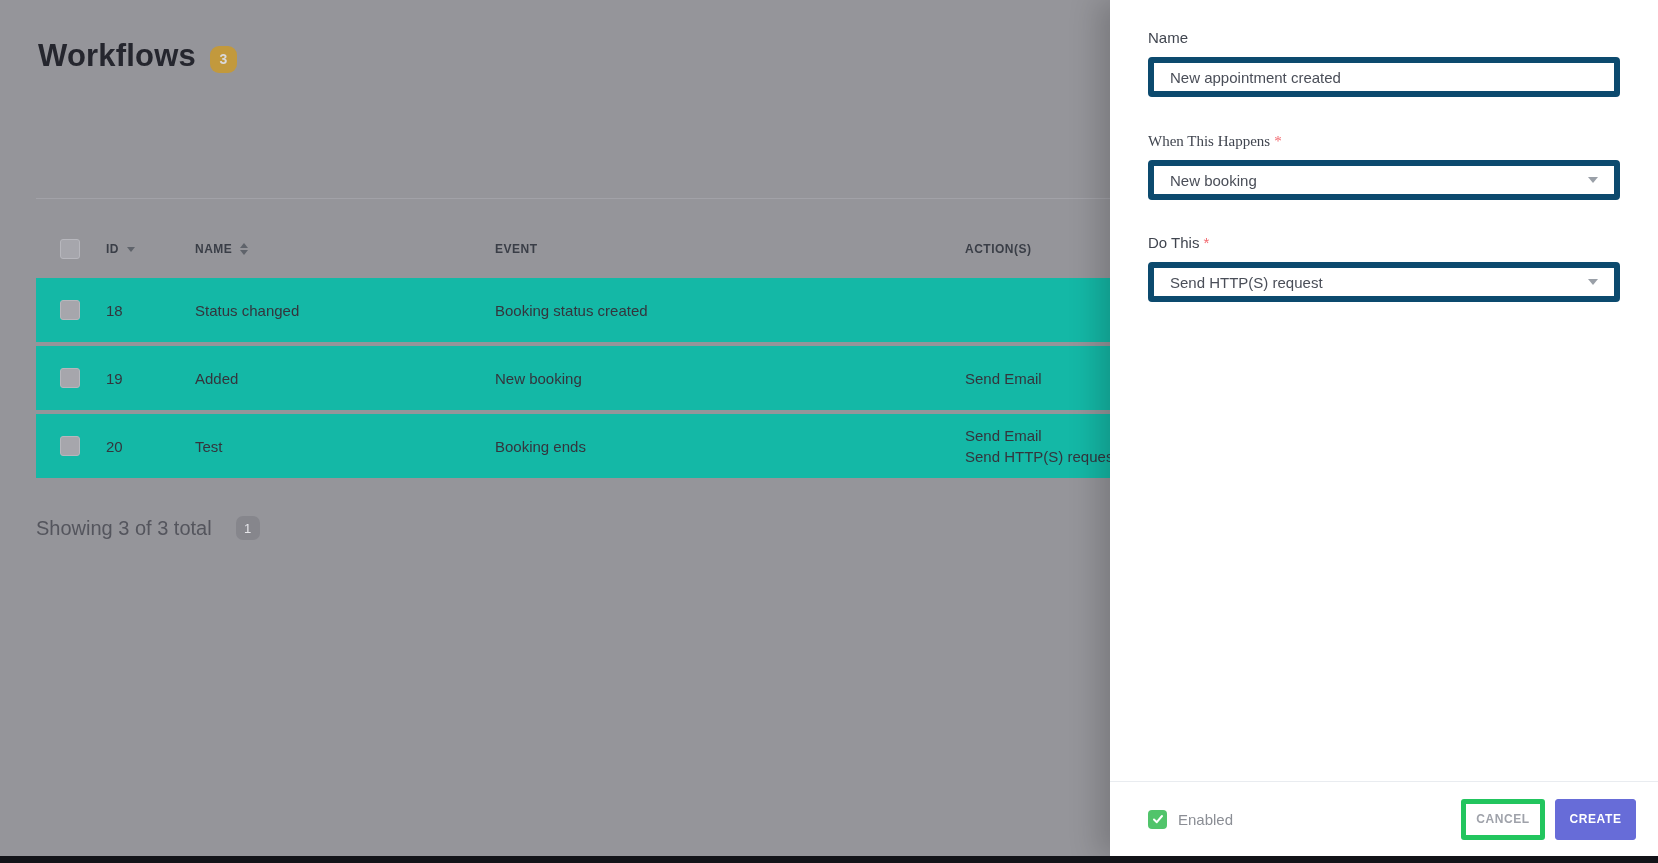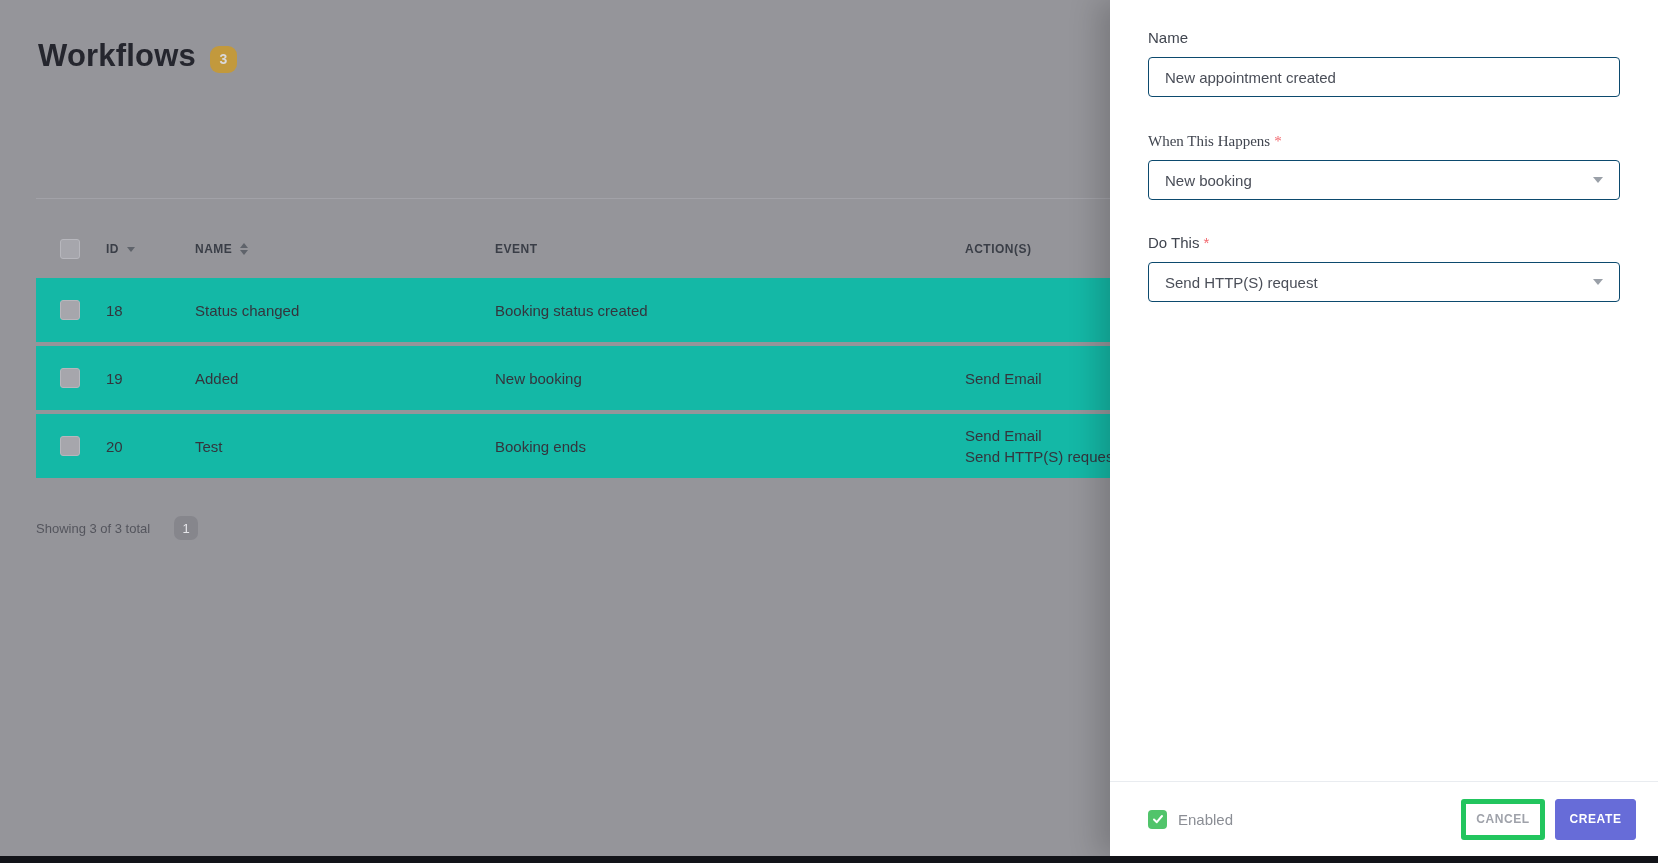--- a/index.html
+++ b/index.html
@@ -38,31 +38,31 @@
     border-top:5px solid #5f636b; }
 
   .row { position:absolute; left:36px; width:1586px; height:64px; background:#14b8a6; }
   .row-1 { top:278px; } .row-2 { top:346px; } .row-3 { top:414px; }
   .cell { position:absolute; top:50%; transform:translateY(-50%); font-size:15px; color:#34353d; }
   .row-cb { position:absolute; left:24px; top:50%; transform:translateY(-50%); }
   .c-id { left:70px; } .c-name { left:159px; } .c-event { left:459px; } .c-actions { left:929px; }
   .actions-multi { line-height:21px; }
 
   .table-footer { position:absolute; left:36px; top:516px; display:flex; align-items:center; }
-  .footer-summary { font-size:13px; color:#54555d; }
+  .footer-summary { font-size:20px; color:#54555d; }
   .page-pill { margin-left:24px; width:24px; height:24px; border-radius:7px; background:#86868c;
     color:#e6e6ea; font-size:13px; display:flex; align-items:center; justify-content:center; }
 
   
   .drawer { position:absolute; left:1110px; top:0; width:548px; height:856px; background:#ffffff;
     box-shadow:-12px 0 28px rgba(0,0,0,.18); }
   .drawer-body { padding:28px 38px 0 38px; }
   .field-label { font-size:15px; color:#40454f; line-height:20px; }
   .req { color:#f2696f; margin-left:4px; }
-  .field-box { margin-top:9px; height:40px; border:1px solid #0c4a6e; border-radius:4px; background:#fff;
+  .field-box { margin-top:9px; height:40px; border:6px solid #0c4a6e; border-radius:4px; background:#fff;
     display:flex; align-items:center; padding:0 16px; position:relative; }
   .field-box .value { font-size:15px; color:#4a4e58; }
   .mt1 { margin-top:34px;font-family:Liberation Serif, serif; } .mt2 { margin-top:33px; }
   .select-caret { position:absolute; right:16px; width:0; height:0;
     border-left:5px solid transparent; border-right:5px solid transparent; border-top:6px solid #9aa0a8; }
 
   .drawer-footer { position:absolute; left:0; right:0; bottom:0; height:75px; border-top:1px solid #e9ecf0;
     display:flex; align-items:center; padding:0 22px 0 38px; background:#fff; }
   .enabled-wrap { display:flex; align-items:center; flex:1; }
   .check-green { width:19px; height:19px; border-radius:4px; background:#51c46b;

